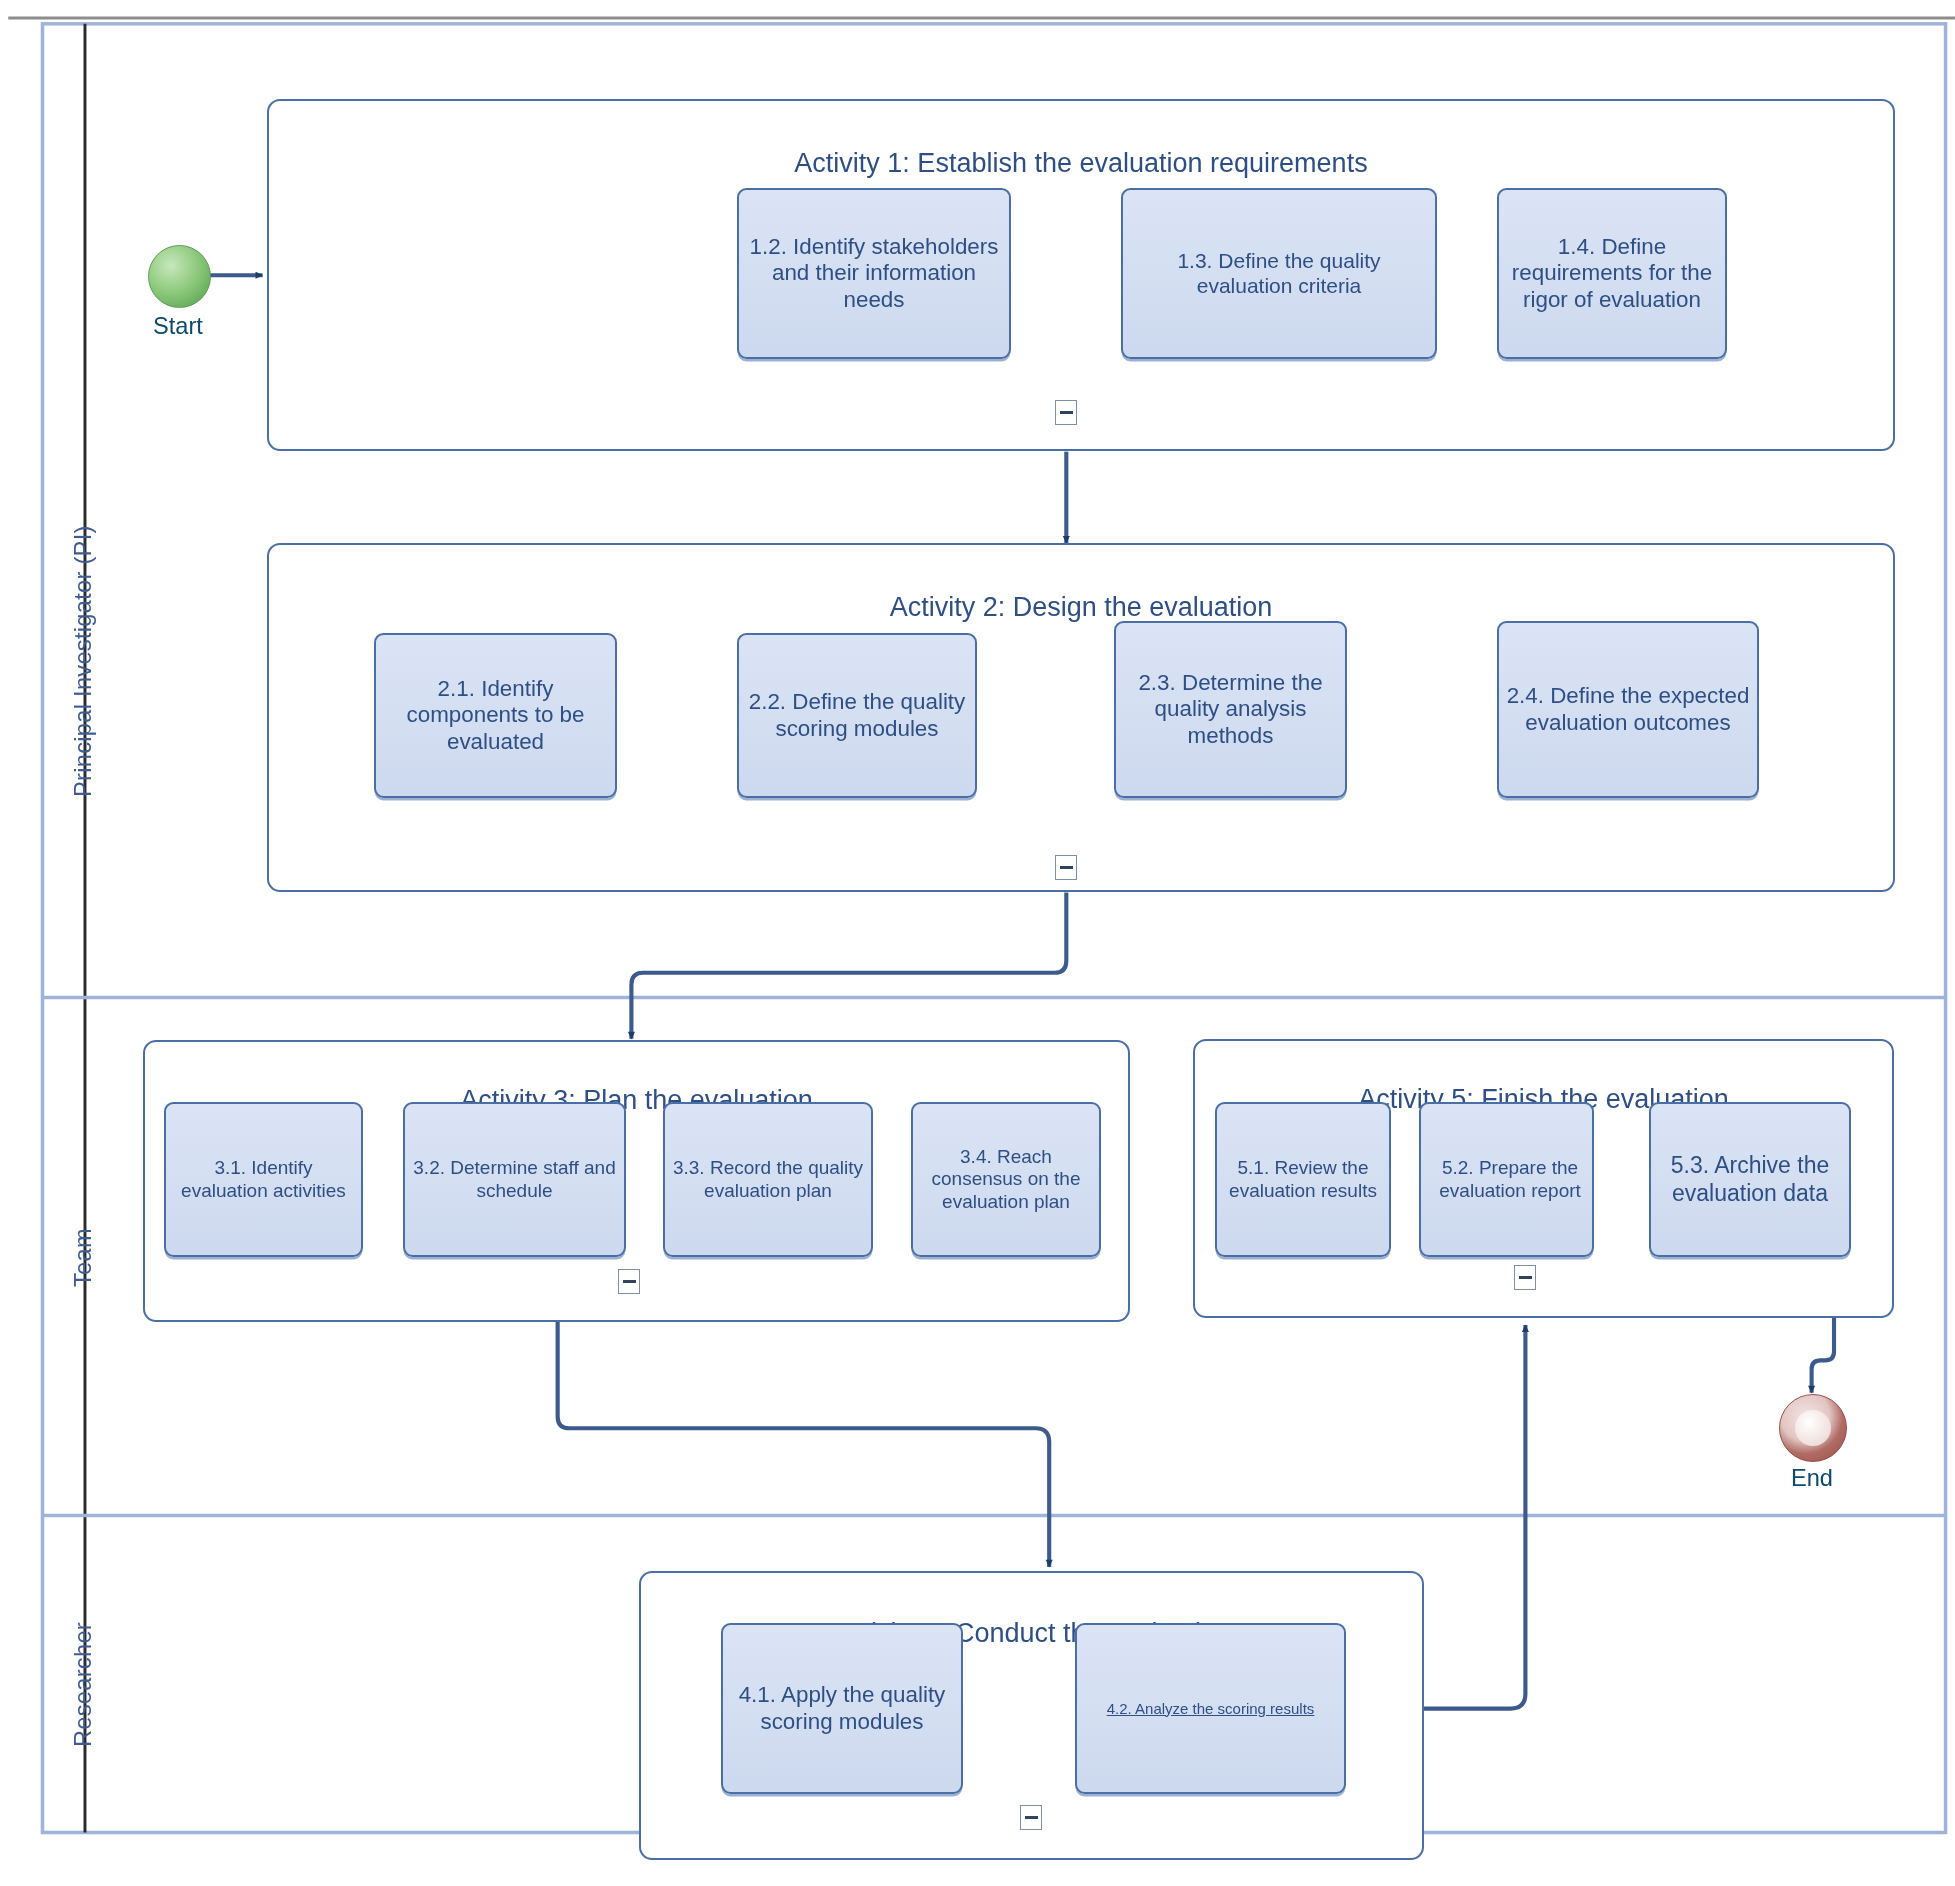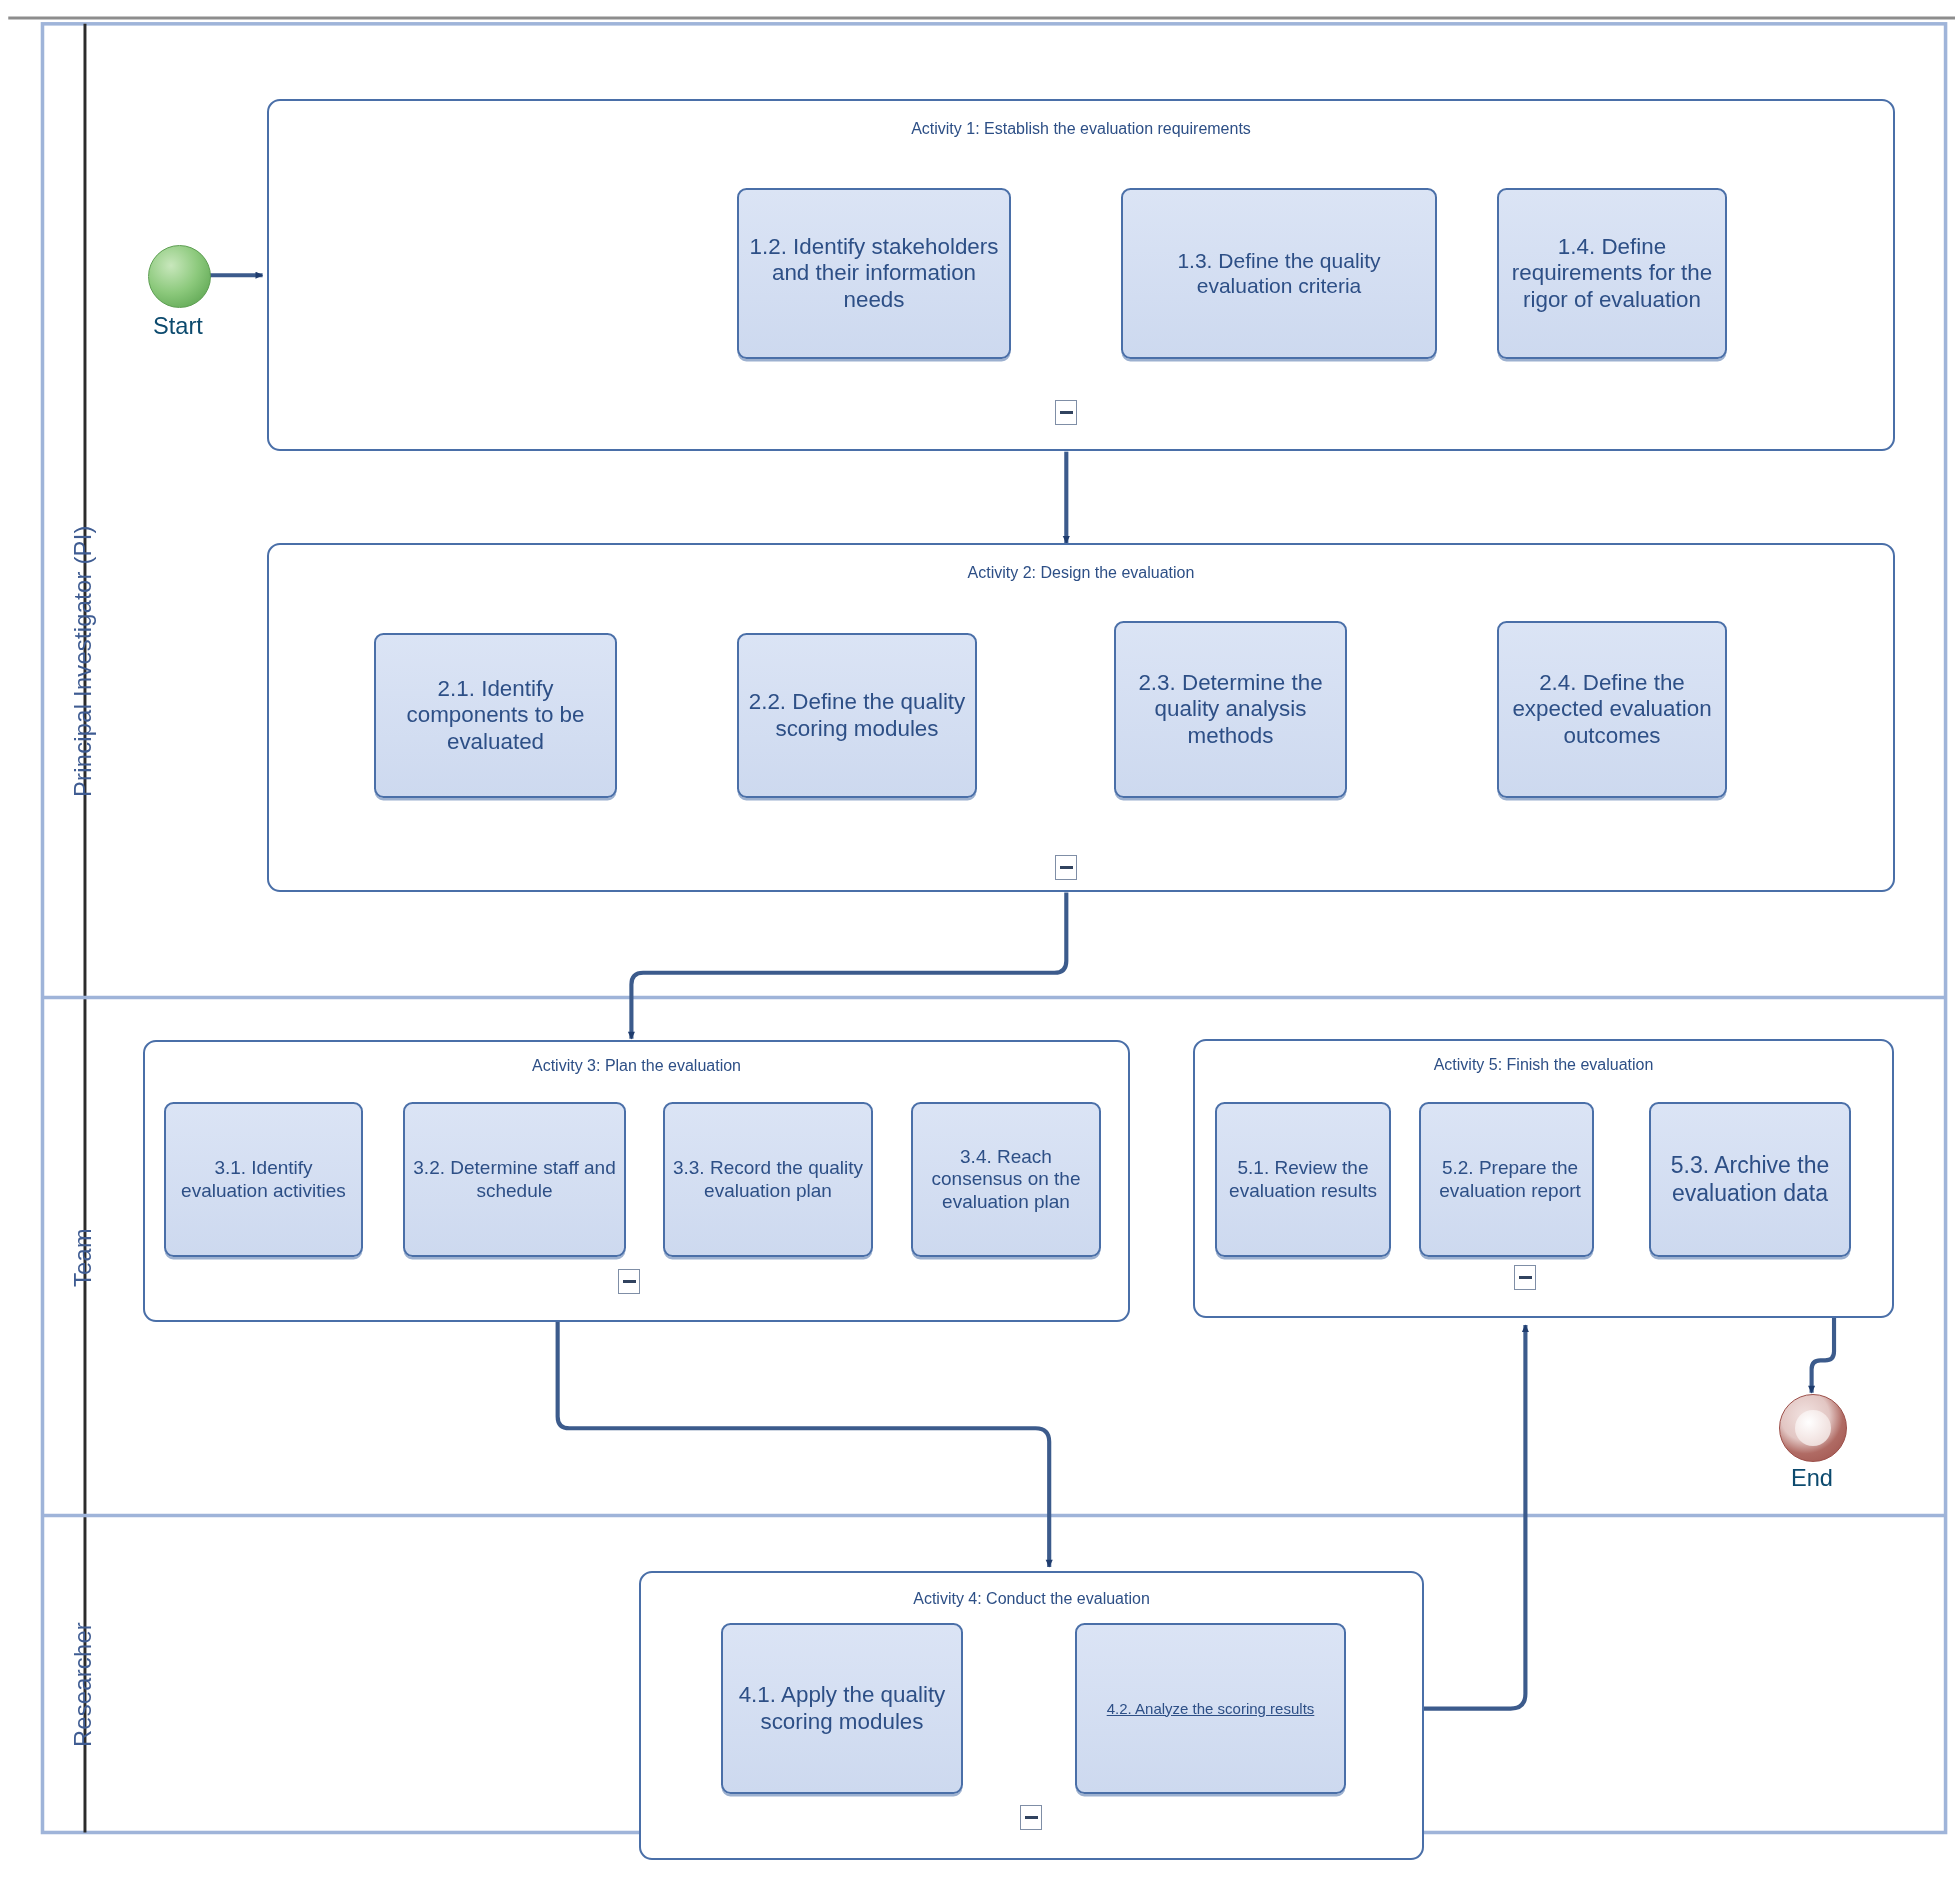--- a/index.html
+++ b/index.html
@@ -63,22 +63,23 @@
     border: 2.4px solid #4a6fa8;
     border-radius: 13px;
     background: #ffffff;
   }
   .subprocess-title {
     position: absolute;
     left: 0;
     right: 0;
     text-align: center;
     color: #2d4f86;
-    font-size: 16px;
+    font-size: 27px;
     white-space: nowrap;
+    margin-top: 28px;
   }
 
   
   .task {
     position: absolute;
     box-sizing: border-box;
     border: 2.4px solid #4a6fa8;
     border-radius: 9.4px;
     background: linear-gradient(180deg, #dbe4f5 0%, #cdd9ef 100%);
     color: #2d4f86;
@@ -234,21 +235,21 @@
 
   <div class="task" style="left:374px; top:633px; width:243px; height:165px; font-size:22.4px;">
     <span class="tlabel">2.1. Identify components to be evaluated</span>
   </div>
   <div class="task" style="left:737px; top:633px; width:240px; height:165px; font-size:22.4px;">
     <span class="tlabel">2.2. Define the quality scoring modules</span>
   </div>
   <div class="task" style="left:1114px; top:621px; width:233px; height:177px; font-size:22.4px;">
     <span class="tlabel">2.3. Determine the quality analysis methods</span>
   </div>
-  <div class="task" style="left:1497px; top:621px; width:230px; height:177px; font-size:22.4px;">
+  <div class="task" style="left:1497px; top:621px; width:262px; height:177px; font-size:22.4px;">
     <span class="tlabel">2.4. Define the expected evaluation outcomes</span>
   </div>
 
   <div class="subprocess" style="left:143px; top:1040px; width:987px; height:282px;">
     <div class="subprocess-title" style="top:15.3px;">Activity 3: Plan the evaluation</div>
   </div>
   <div class="collapse-marker" style="left:618px; top:1269px;"></div>
 
   <div class="task" style="left:164px; top:1102px; width:199px; height:155px; font-size:19px;">
     <span class="tlabel">3.1. Identify evaluation activities</span>

